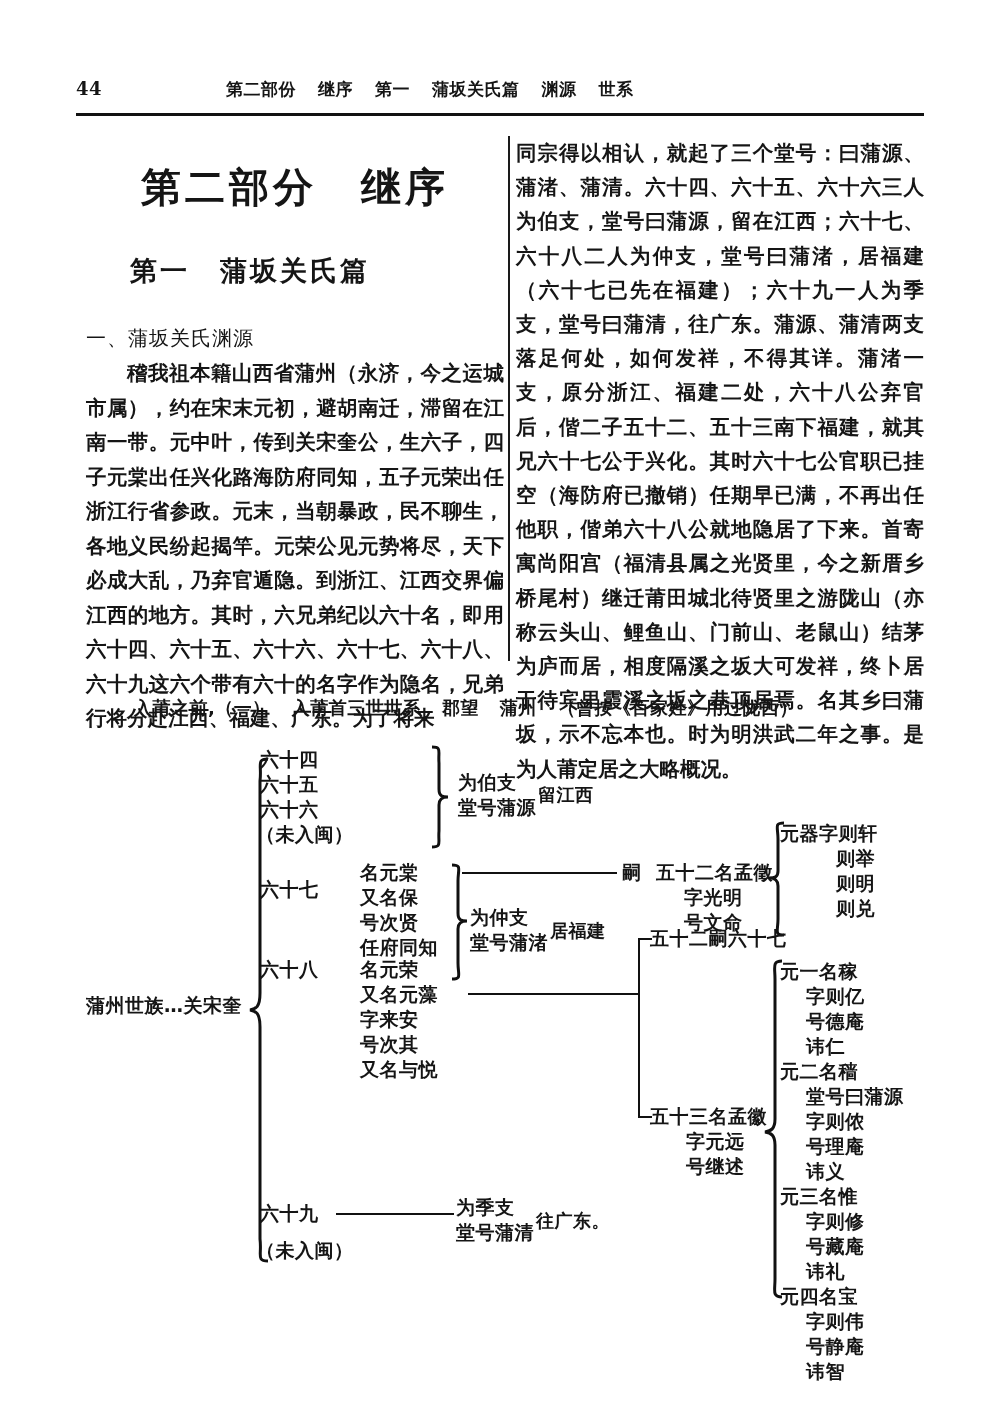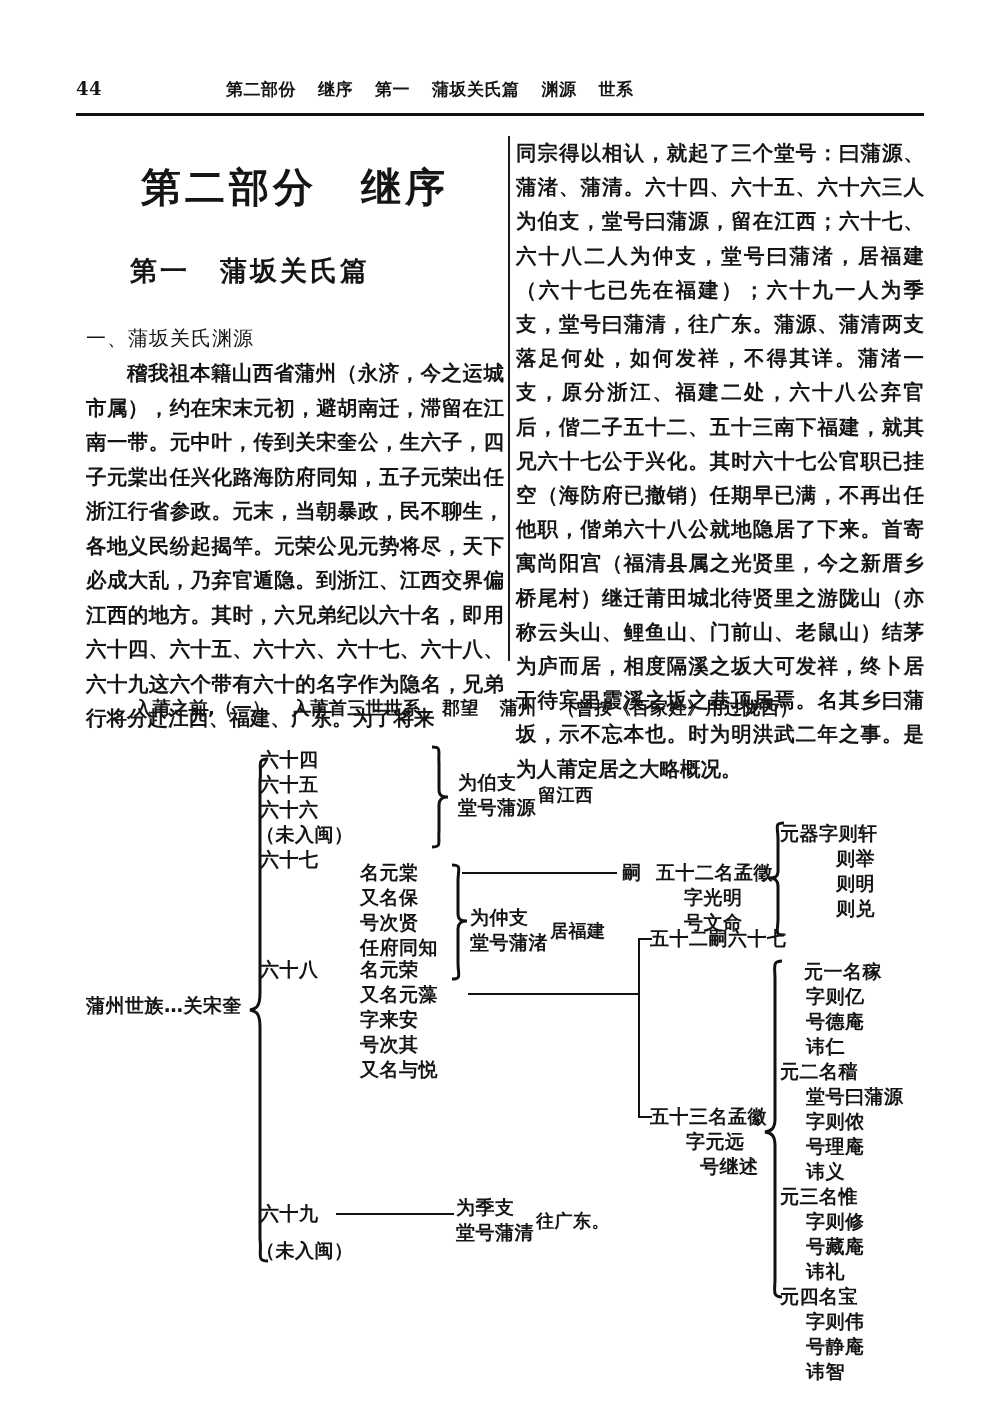--- a/index.html
+++ b/index.html
@@ -205,21 +205,21 @@
     <div class="node" style="left:260px; top:62px;">六十六</div>
     <div class="node" style="left:256px; top:87px;">（未入闽）</div>
 
     <svg class="brace" style="left:430px; top:10px;" width="22" height="104" viewBox="0 0 22 104">
       <path d="M2 2 C12 2 8 6 9 18 L9 44 C9 51 12 52 18 52 C12 52 9 54 9 60 L9 86 C8 98 12 102 2 102" fill="none" stroke="#111" stroke-width="3"></path>
     </svg>
     <div class="node" style="left:458px; top:35px;">为伯支</div>
     <div class="node" style="left:458px; top:60px;">堂号蒲源</div>
     <div class="node small" style="left:538px; top:48px;">留江西</div>
 
-    <div class="node" style="left:260px; top:112px;text-align:center;">六十七</div>
+    <div class="node" style="left:260px; top:142px;text-align:center;">六十七</div>
     <div class="node" style="left:360px; top:125px;">名元棠</div>
     <div class="node" style="left:360px; top:150px;">又名保</div>
     <div class="node" style="left:360px; top:175px;">号次贤</div>
     <div class="node" style="left:360px; top:200px;">任府同知</div>
 
     <div class="hline" style="left:462px; top:137px; width:155px;"></div>
 
     <svg class="brace" style="left:448px; top:128px;" width="22" height="120" viewBox="0 0 22 120">
       <path d="M4 2 C14 2 10 6 10 18 L10 50 C10 57 13 58 19 58 C13 58 10 60 10 66 L10 100 C10 112 14 116 4 116" fill="none" stroke="#111" stroke-width="3"></path>
     </svg>
@@ -256,27 +256,27 @@
     <div class="node" style="left:836px; top:136px;">则明</div>
     <div class="node" style="left:836px; top:161px;">则兑</div>
 
     <div class="hline" style="left:638px; top:203px; width:14px;"></div>
     <div class="vline" style="left:638px; top:203px; height:180px;"></div>
     <div class="hline" style="left:638px; top:381px; width:14px;"></div>
 
     <div class="node" style="left:650px; top:191px;">五十二嗣六十七</div>
     <div class="node" style="left:650px; top:369px;">五十三名孟徽</div>
     <div class="node" style="left:686px; top:394px;">字元远</div>
-    <div class="node" style="left:700px; top:419px;">号继述</div>
+    <div class="node" style="left:686px; top:419px;">号继述</div>
 
     <svg class="brace" style="left:762px; top:224px;" width="24" height="342" viewBox="0 0 24 342">
       <path d="M20 2 C10 2 13 8 13 20 L13 160 C13 170 9 172 3 173 C9 174 13 176 13 186 L13 320 C13 332 10 338 20 338" fill="none" stroke="#111" stroke-width="3"></path>
     </svg>
 
-    <div class="node" style="left:780px; top:224px;margin-left:24px;">元一名稼</div>
+    <div class="node" style="left:780px; top:224px;">元一名稼</div>
     <div class="node" style="left:806px; top:249px;">字则亿</div>
     <div class="node" style="left:806px; top:274px;">号德庵</div>
     <div class="node" style="left:806px; top:299px;">讳仁</div>
 
     <div class="node" style="left:780px; top:324px;">元二名穑</div>
     <div class="node" style="left:806px; top:349px;">堂号曰蒲源</div>
     <div class="node" style="left:806px; top:374px;">字则侬</div>
     <div class="node" style="left:806px; top:399px;">号理庵</div>
     <div class="node" style="left:806px; top:424px;">讳义</div>
 

